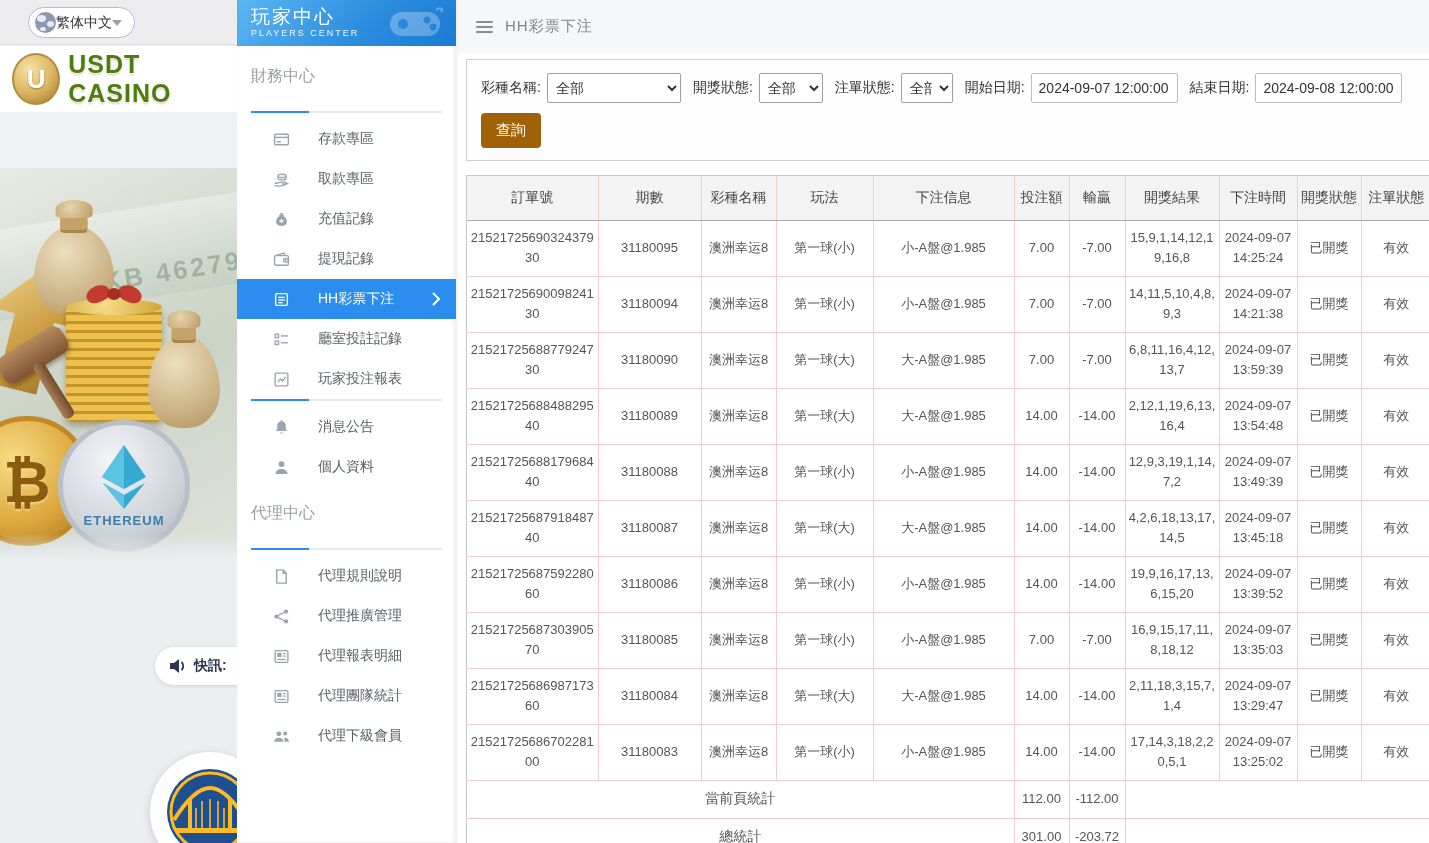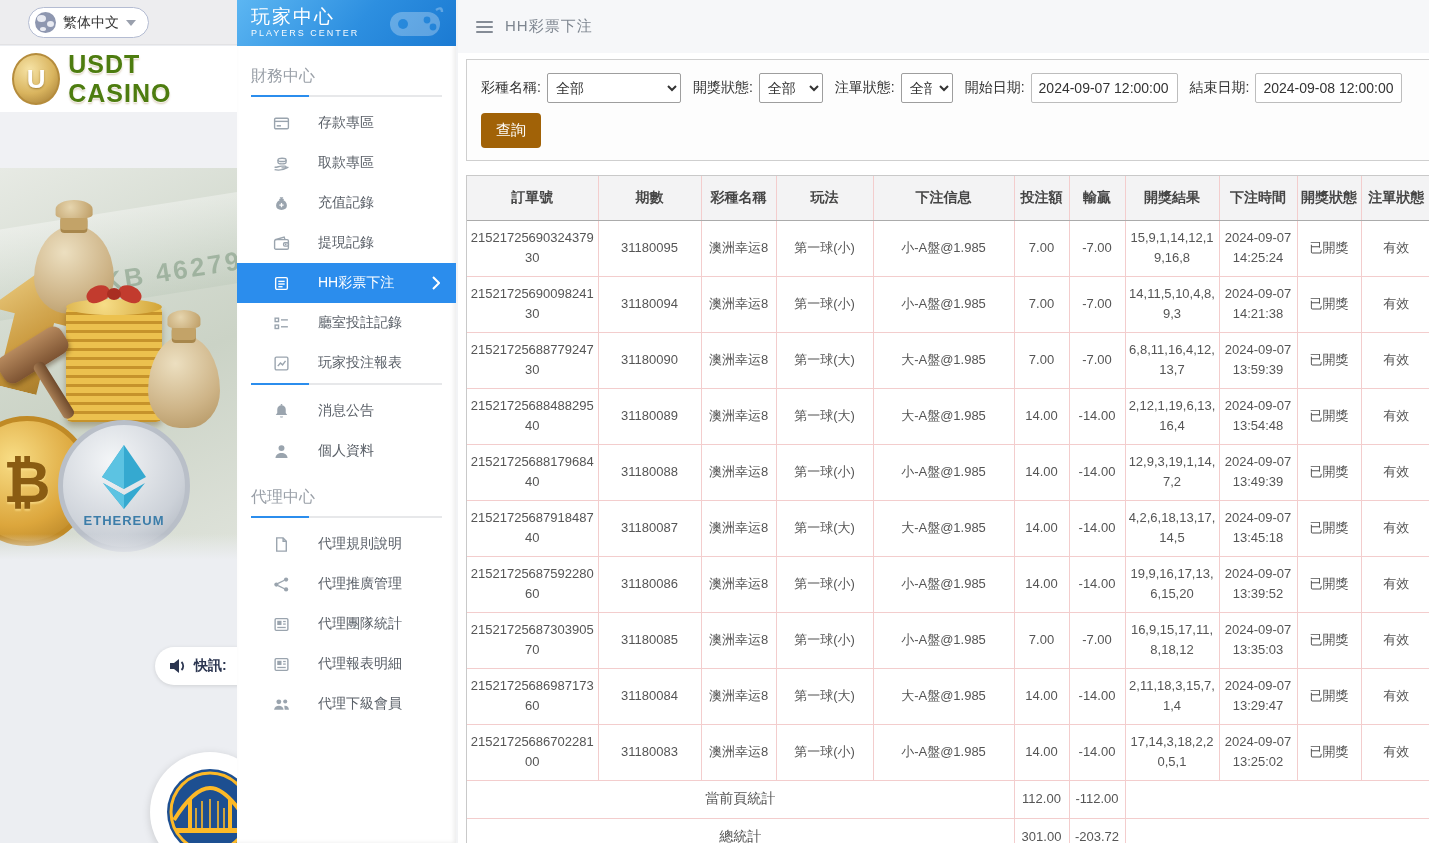--- a/index.html
+++ b/index.html
@@ -4,21 +4,21 @@
 <style>
   * { margin:0; padding:0; box-sizing:border-box; }
   html,body { width:1429px; height:843px; overflow:hidden; background:#fff;
     font-family:"Liberation Sans","DejaVu Sans",sans-serif; }
   .stage { position:relative; width:1429px; height:843px; }
 
   
   .left-region { position:absolute; left:0; top:0; width:237px; height:843px; background:#eceef2; overflow:hidden; }
   .topstrip { position:absolute; left:0; top:0; width:237px; height:45px; background:#ededef; border-bottom:1px solid #e2e2e4; }
   .lang-pill { position:absolute; left:28px; top:7px; height:31px; padding:0 12px 0 6px; background:#fff;
-    border:1px solid #b4bcd2; border-radius:16px; display:flex; align-items:center; gap:7px; cursor:pointer; }
+    border:1px solid #b4bcd2; border-radius:16px; display:flex; align-items:center; gap:0; cursor:pointer; }
   .globe { width:21px; height:21px; border-radius:50%; background:#8e97b0; position:relative; overflow:hidden; flex:0 0 21px; }
   .globe i { position:absolute; background:#e9ebf2; border-radius:50%; }
   .globe i:nth-child(1){ width:9px; height:7px; left:2px; top:3px; }
   .globe i:nth-child(2){ width:7px; height:6px; right:2px; top:9px; }
   .globe i:nth-child(3){ width:6px; height:4px; left:5px; bottom:2px; }
   .lang-label { font-size:14px; color:#333; }
   .caret-down { width:0; height:0; border-left:5px solid transparent; border-right:5px solid transparent; border-top:6px solid #9aa0ad; }
   .logo-band { position:absolute; left:0; top:46px; width:237px; height:66px; background:#fff; display:flex; align-items:center; padding-left:12px; gap:8px; }
   .logo-coin { width:52px; height:52px; border-radius:50%; background:radial-gradient(circle at 35% 30%, #f6e3a6, #d9b45e 55%, #9c742f);
     border:2px solid #b58c3c; display:flex; align-items:center; justify-content:center; color:#fff; font-weight:bold; font-size:26px;
@@ -78,21 +78,21 @@
 
   
   .sidebar { position:absolute; left:237px; top:0; width:221px; height:843px; background:#fff;
     box-shadow:-2px 0 4px rgba(0,0,0,.08) inset; overflow:hidden; border-right:2px solid #f2f3f5; }
   .sb-header { position:relative; height:46px; background:linear-gradient(130deg,#5cb6f2 0%,#2d8fe0 55%,#1b7ad2 100%);
     color:#fff; padding:6px 0 0 14px; overflow:hidden; }
   .sb-title { font-size:19px; letter-spacing:2px; line-height:22px; }
   .sb-subtitle { font-size:9px; letter-spacing:2px; opacity:.95; }
   .sb-pad-icon { position:absolute; right:12px; top:4px; opacity:.28; }
   .menu { padding:4px 0 0 0; }
-  .menu-section-title { font-size:16px; color:#9aa0a8; padding:16px 0 8px 14px; }
+  .menu-section-title { font-size:16px; color:#9aa0a8; padding:16px 0 24px 14px; }
   .menu-underline { height:2px; background:#e7e8ea; margin:0 14px 6px 14px; position:relative; }
   .menu-underline::before { content:""; position:absolute; left:0; top:0; width:58px; height:2px; background:#2b8ded; }
   .menu-item { display:flex; align-items:center; gap:28px; height:40px; padding-left:36px; cursor:pointer;
     color:#5a6068; font-size:14px; position:relative; }
   .menu-item .mi-icon { width:17px; height:17px; color:#9aa4ae; flex:0 0 17px; display:flex; }
   .menu-item.active { background:#2b8ded; color:#fff; }
   .menu-item.active .mi-icon { color:#fff; }
   .menu-item.active .mi-chevron { position:absolute; right:16px; top:13px; width:8px; height:14px; }
 
   
@@ -110,21 +110,21 @@
     font-size:14px; padding:0 4px; font-family:inherit; }
   .sel-lottery { width:134px; } .sel-draw { width:64px; } .sel-order { width:52px; }
   .filter-row input[type=text] { height:30px; width:147px; border:1px solid #bdbdbd; border-radius:2px;
     font-size:14px; color:#333; padding:0 7px; font-family:inherit; }
   .search-btn { margin-top:10px; background:#a16207; color:#fff; border:none; border-radius:4px;
     font-size:15px; padding:8px 15px; cursor:pointer; font-family:inherit; }
 
   .table-wrap { margin-left:8px; width:964px; border:1px solid #c9c9c9; border-right:none; }
   table { border-collapse:collapse; table-layout:fixed; width:964px; font-size:13px; color:#555; }
   th, td { border:1px solid #f3cdcd; text-align:center; vertical-align:middle; padding:6px 3px; line-height:1.55; }
-  th { background:#f3f3f4; color:#454545; font-size:14px; font-weight:bold; height:44px;
+  th { background:#f3f3f4; color:#454545; font-size:14px; font-weight:normal; height:44px;
     border-bottom:1px solid #ababab; border-top:none; }
   th:first-child, td:first-child { border-left:none; }
   th:last-child, td:last-child { border-right:none; }
   tbody td { height:56px; }
   td.brk { word-break:break-all; }
   tfoot td { height:38px; color:#555; }
   tfoot .flabel { font-size:14px; }
 
   svg { display:block; }
 </style>
@@ -348,33 +348,33 @@
         <div class="menu-item">
           <span class="mi-icon">
             <svg width="17" height="17" viewBox="0 0 16 16">
               <rect x="2" y="2.5" width="12" height="11" rx="1" fill="none" stroke="currentColor" stroke-width="1.3"></rect>
               <rect x="4" y="4.5" width="4" height="4" fill="currentColor"></rect>
               <line x1="9.5" y1="5.2" x2="12" y2="5.2" stroke="currentColor" stroke-width="1.2"></line>
               <line x1="9.5" y1="7.6" x2="12" y2="7.6" stroke="currentColor" stroke-width="1.2"></line>
               <line x1="4" y1="10.8" x2="12" y2="10.8" stroke="currentColor" stroke-width="1.2"></line>
             </svg>
           </span>
-          <span>代理團隊統計</span>
+          <span>代理報表明細</span>
         </div>
         <div class="menu-item">
           <span class="mi-icon">
             <svg width="17" height="17" viewBox="0 0 16 16">
               <rect x="2" y="2.5" width="12" height="11" rx="1" fill="none" stroke="currentColor" stroke-width="1.3"></rect>
               <rect x="4" y="4.5" width="4" height="4" fill="currentColor"></rect>
               <line x1="9.5" y1="5.2" x2="12" y2="5.2" stroke="currentColor" stroke-width="1.2"></line>
               <line x1="9.5" y1="7.6" x2="12" y2="7.6" stroke="currentColor" stroke-width="1.2"></line>
               <line x1="4" y1="10.8" x2="12" y2="10.8" stroke="currentColor" stroke-width="1.2"></line>
             </svg>
           </span>
-          <span>代理報表明細</span>
+          <span>代理團隊統計</span>
         </div>
         <div class="menu-item">
           <span class="mi-icon">
             <svg width="17" height="17" viewBox="0 0 16 16">
               <g fill="currentColor">
                 <circle cx="5.5" cy="5.5" r="2.3"></circle>
                 <path d="M1 13c.3-2.6 2.2-3.8 4.5-3.8S9.7 10.4 10 13z"></path>
                 <circle cx="11.5" cy="5.2" r="1.9"></circle>
                 <path d="M10.6 9.2c2.5-.4 4.2 1 4.4 3.8h-4z"></path>
               </g>

